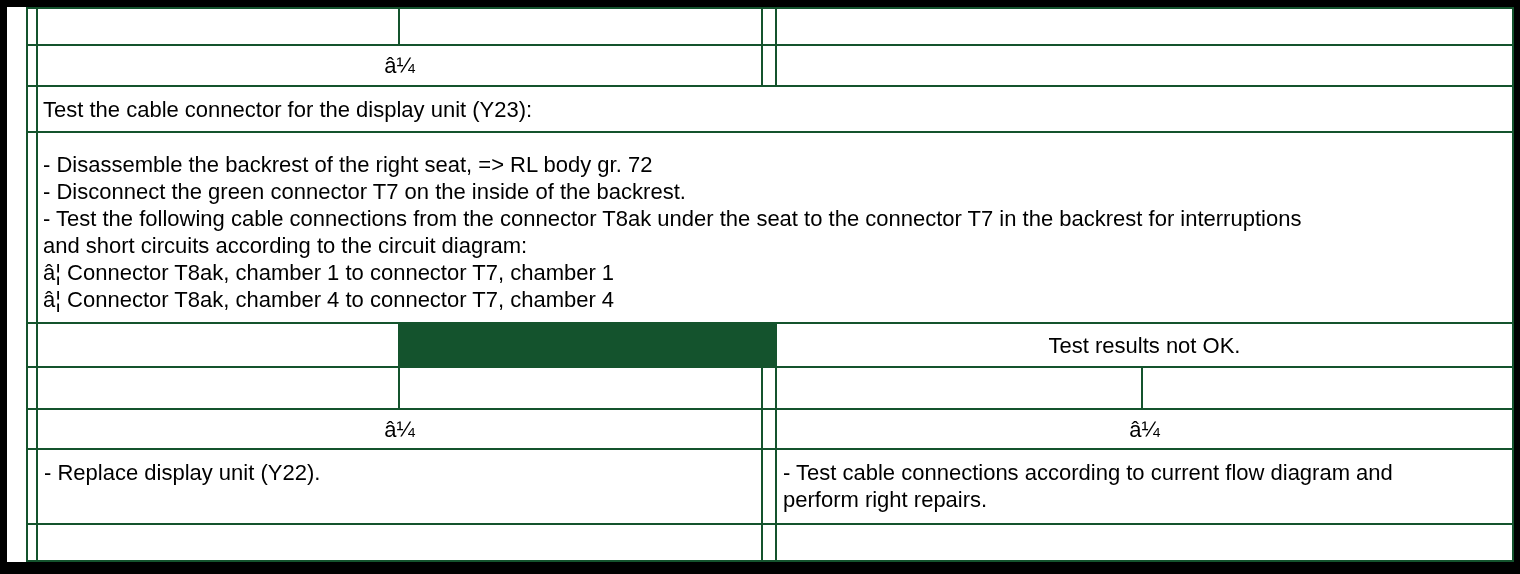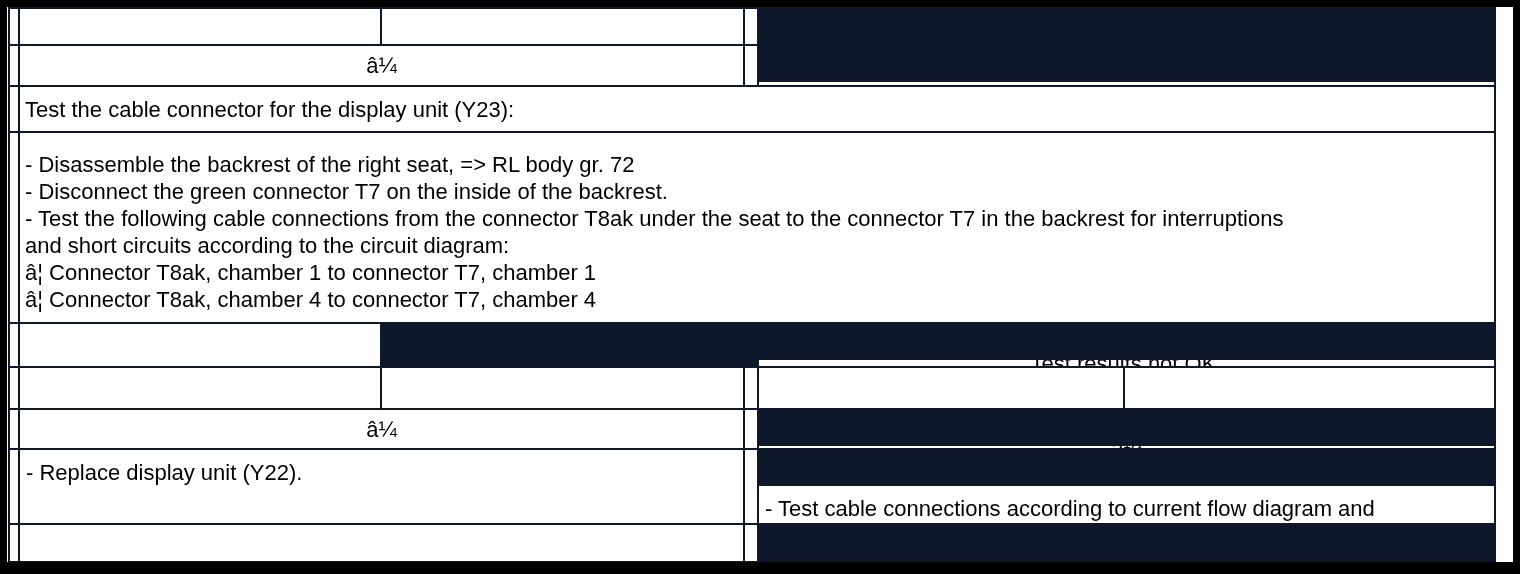--- a/index.html
+++ b/index.html
@@ -2,28 +2,28 @@
 <html><head>
 <meta charset="utf-8">
 <style>
   html,body{margin:0;padding:0;background:#ffffff;}
   .page{
     position:relative;width:1520px;height:574px;box-sizing:border-box;
     background:#ffffff;border:7px solid #000;border-bottom-width:12px;
     font-family:"Liberation Sans",sans-serif;color:#000;
   }
   .doc-table{
-    position:absolute;left:1px;top:0;width:1488px;height:555px;box-sizing:border-box;
-    background:#0f172a;padding:2px;display:grid;gap:2px;
+    position:absolute;left:19px;top:0;width:1488px;height:555px;box-sizing:border-box;
+    background:#14532d;padding:2px;display:grid;gap:2px;
     grid-template-columns:8px 360px 361px 12px 364px 1fr;
     grid-template-rows:35px 39px 44px 189px 42px 40px 38px 73px 1fr;
   }
   .cell{background:#fff;overflow:hidden;}
   .c23{grid-column:2/4;}
-  .c56{grid-column:5/7;margin-top:36px;}
+  .c56{grid-column:5/7;}
   .c26{grid-column:2/7;}
   .txt{font-size:22px;line-height:27px;}
   .center{display:flex;align-items:center;justify-content:center;text-align:center;}
   .vcenter{display:flex;align-items:center;}
   .title-cell{padding-left:5px;}
   .steps-cell{white-space:pre-line;padding:18px 6px 0 5px;}
   .action-cell{white-space:pre-line;padding:9px 8px 0 6px;}
   .arrow{font-size:22px;}
 </style>
 </head>
@@ -67,21 +67,21 @@
 
     <div class="cell"></div>
     <div class="cell c23 center txt arrow">â¼</div>
     <div class="cell"></div>
     <div class="cell c56 center txt arrow">â¼</div>
 
     <div class="cell"></div>
     <div class="cell c23 txt action-cell">- Replace display unit (Y22).</div>
     <div class="cell"></div>
     <div class="cell c56 txt action-cell">- Test cable connections according to current flow diagram and
-perform minor current.</div>
+perform right repairs.</div>
 
     <div class="cell"></div>
     <div class="cell c23"></div>
     <div class="cell"></div>
     <div class="cell c56"></div>
 
   </div>
 </div>
 
 </body></html>

